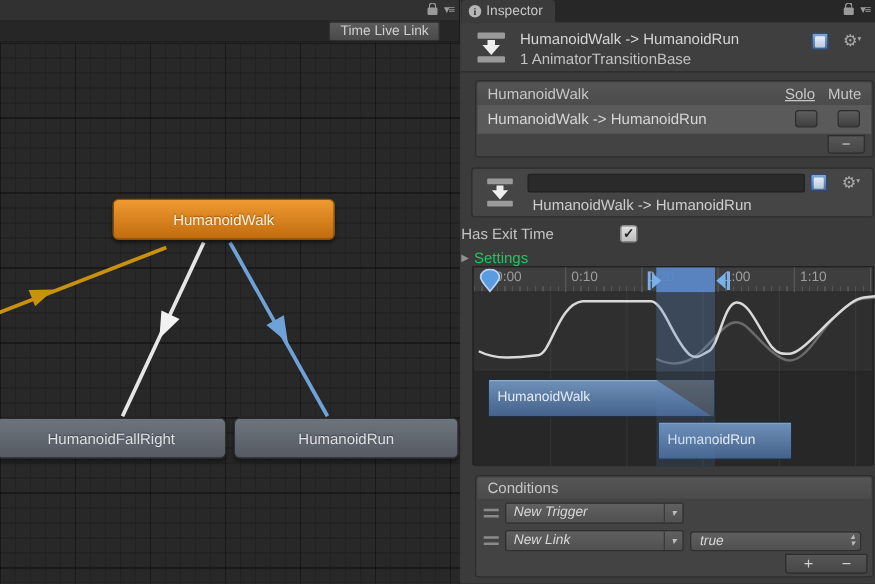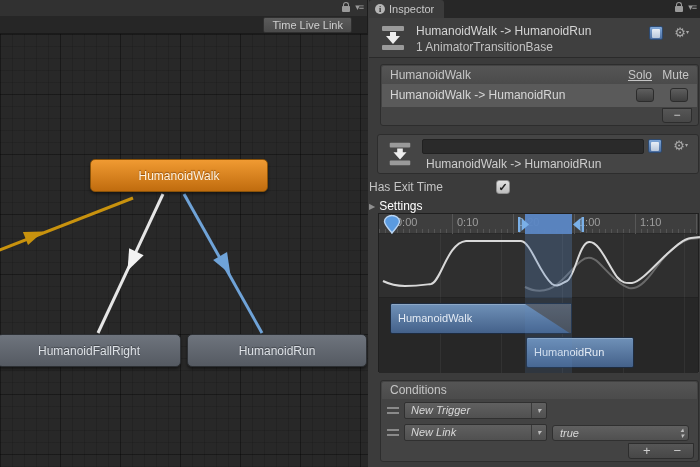--- a/index.html
+++ b/index.html
@@ -64,21 +64,21 @@
   #name-field { position:absolute; left:44px; top:4px; width:222px; height:15px; background:#2a2a2a; border:1px solid #212121; border-radius:2px; }
   #detail-label { position:absolute; left:48px; top:22px; color:#cdcdcd; }
   #detail-box .book-ic { position:absolute; right:36px; top:4px; }
   #detail-box .gear-ic { position:absolute; right:10px; top:4px; }
 
   #hasexit-row { position:absolute; left:0; top:180px; width:320px; height:16px; }
   #hasexit-label { position:absolute; left:0; top:0; color:#c4c4c4; }
   #hasexit-check { position:absolute; left:127px; top:0; width:14px; height:14px; background:linear-gradient(#e2e2e2,#bdbdbd); border:1px solid #8f8f8f; border-radius:3px; color:#222; font-size:11px; font-weight:bold; text-align:center; line-height:13px; }
   #settings-row { position:absolute; left:0px; top:199px; width:320px; height:14px; }
   .foldout { color:#909090; font-size:8px; margin-right:4px; vertical-align:1px; }
-  #settings-label { color:#ffffff;text-align:center; }
+  #settings-label { color:#22c55e;text-align:center; }
 
   
   #preview { position:absolute; left:9px; top:213px; width:321px; height:159px; background:#282828; border:1px solid #1f1f1f; }
   #ruler { position:absolute; left:0; top:0; width:100%; height:20px; background:#3e3e3e; border-bottom:1px solid #2a2a2a; }
   .tick-label { position:absolute; top:2px; color:#9d9d9d; font-size:11px; }
   .vline { position:absolute; top:0; width:1px; background:rgba(255,255,255,.05); }
   .majortick { position:absolute; top:0; width:1px; height:20px; background:#575757; }
   #minorticks { position:absolute; left:0; bottom:0; width:100%; height:4px;
      background:repeating-linear-gradient(to right, #555 0 1px, transparent 1px 6.1px); }
   #curvearea { position:absolute; left:0; top:20px; width:100%; height:64px; background:#2f2f2f; border-bottom:1px solid #222; }

